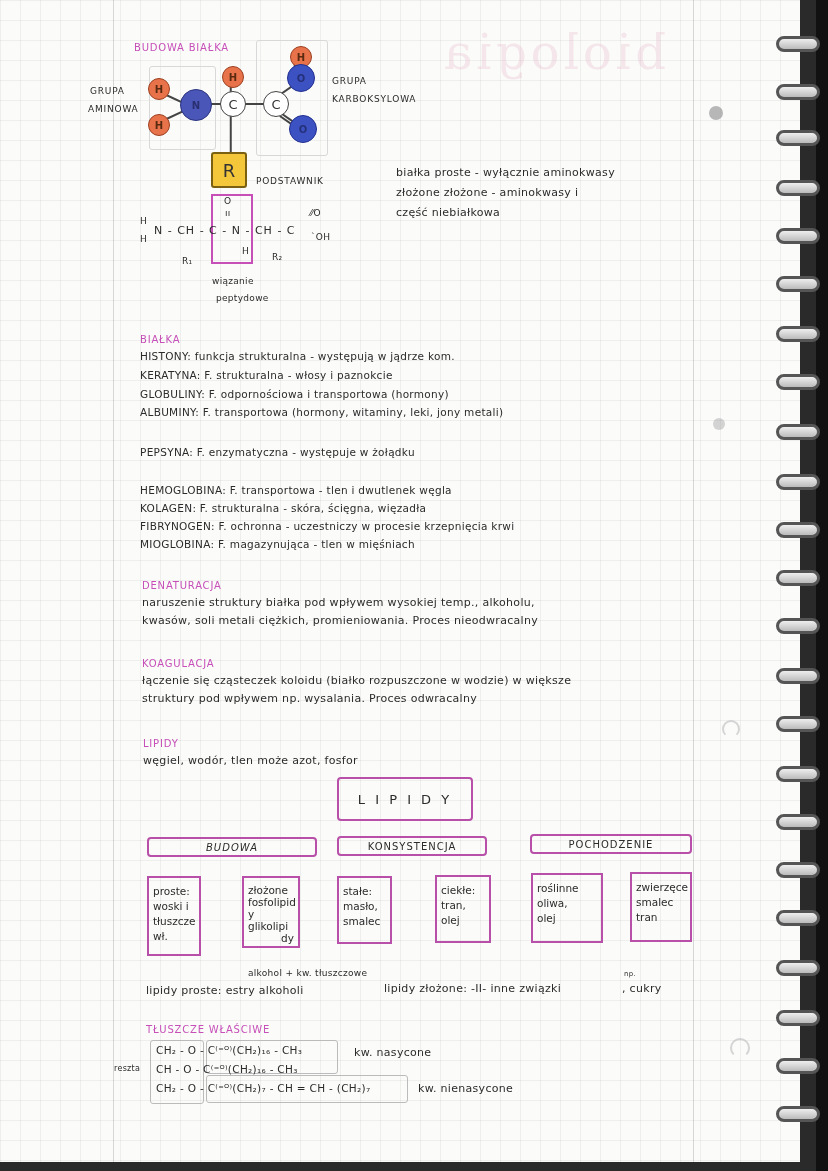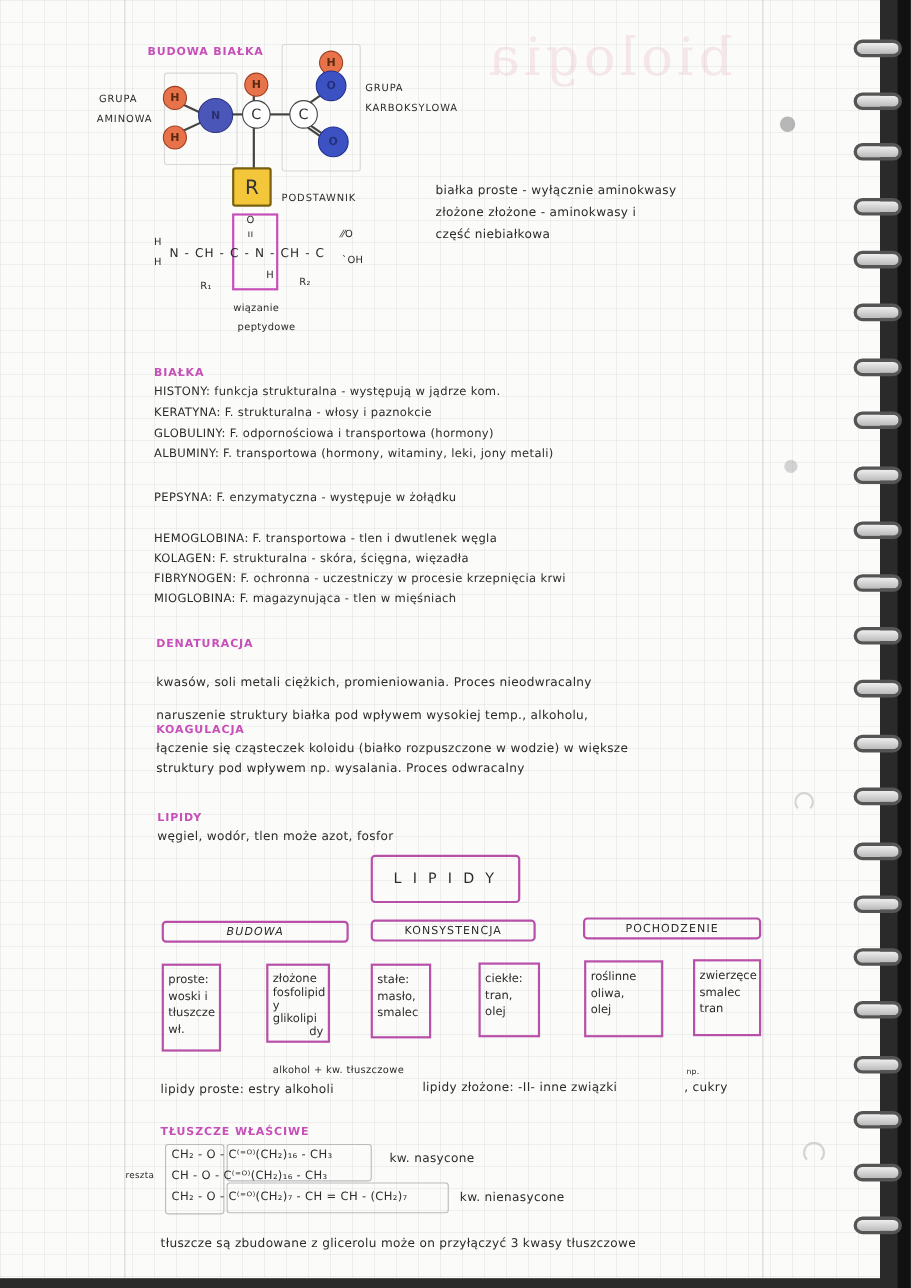--- a/index.html
+++ b/index.html
@@ -18,21 +18,21 @@
   }
   .margin-line { position:absolute; top:0; bottom:0; width:1px; background:rgba(150,150,150,0.35); }
   .ghost { position:absolute; left:440px; top:24px; font-size:48px; color:rgba(220,150,170,0.2); font-family:"DejaVu Serif", serif; letter-spacing:4px; transform:scaleX(-1); }
   .hole { position:absolute; border-radius:50%; background:#8a8a8a; opacity:.6; }
   .hole.ring { background:transparent; border:2px solid #bbb; border-bottom-color:transparent; }
   .spiral { position:absolute; right:0; top:0; width:60px; height:1171px; }
   .coil { position:absolute; left:8px; width:44px; height:16px; border:3px solid #555; border-radius:9px; background:linear-gradient(#eee,#bbb); box-sizing:border-box; }
   .spine { position:absolute; right:0; top:0; width:12px; height:1171px; background:#111; }
 
   .t { position:absolute; white-space:nowrap; color:#2b2b2b; font-size:11px; letter-spacing:0.3px; }
-  .pink { color:#c64fb8;font-weight:bold; }
+  .pink { color:#c64fb8; }
   .caps { text-transform:uppercase; font-size:10px; letter-spacing:0.8px; }
   .small { font-size:9px; }
 
   
   .atom { position:absolute; border-radius:50%; display:flex; align-items:center; justify-content:center; font-size:10px; font-weight:bold; }
   .atom.h { width:20px; height:20px; background:#e8734a; color:#5a2a10; border:1px solid #9b3f20; }
   .atom.n { width:30px; height:30px; background:#4a56b8; color:#2a2f70; border:1px solid #2d3580; }
   .atom.c { width:24px; height:24px; background:#fff; color:#333; border:1.5px solid #444; font-weight:normal; font-size:13px; }
   .atom.o { width:26px; height:26px; background:#3d52c2; color:#25307a; border:1px solid #223090; }
   .bond { position:absolute; background:#444; height:1.5px; transform-origin:left center; }
@@ -113,21 +113,21 @@
   <div class="t" style="left:140px;top:369px;font-size:10.5px;">KERATYNA: F. strukturalna - włosy i paznokcie</div>
   <div class="t" style="left:140px;top:388px;font-size:10.5px;">GLOBULINY: F. odpornościowa i transportowa (hormony)</div>
   <div class="t" style="left:140px;top:406px;font-size:10.5px;">ALBUMINY: F. transportowa (hormony, witaminy, leki, jony metali)</div>
   <div class="t" style="left:140px;top:446px;font-size:10.5px;">PEPSYNA: F. enzymatyczna - występuje w żołądku</div>
   <div class="t" style="left:140px;top:484px;font-size:10.5px;">HEMOGLOBINA: F. transportowa - tlen i dwutlenek węgla</div>
   <div class="t" style="left:140px;top:502px;font-size:10.5px;">KOLAGEN: F. strukturalna - skóra, ścięgna, więzadła</div>
   <div class="t" style="left:140px;top:520px;font-size:10.5px;">FIBRYNOGEN: F. ochronna - uczestniczy w procesie krzepnięcia krwi</div>
   <div class="t" style="left:140px;top:538px;font-size:10.5px;">MIOGLOBINA: F. magazynująca - tlen w mięśniach</div>
 
   <div class="t pink caps" style="left:142px;top:580px;">DENATURACJA</div>
-  <div class="t" style="left:142px;top:596px;margin-top:48px;">naruszenie struktury białka pod wpływem wysokiej temp., alkoholu,</div>
+  <div class="t" style="left:142px;top:596px;">naruszenie struktury białka pod wpływem wysokiej temp., alkoholu,</div>
   <div class="t" style="left:142px;top:614px;">kwasów, soli metali ciężkich, promieniowania. Proces nieodwracalny</div>
 
   <div class="t pink caps" style="left:142px;top:658px;">KOAGULACJA</div>
   <div class="t" style="left:142px;top:674px;">łączenie się cząsteczek koloidu (białko rozpuszczone w wodzie) w większe</div>
   <div class="t" style="left:142px;top:692px;">struktury pod wpływem np. wysalania. Proces odwracalny</div>
 
   <div class="t pink caps" style="left:143px;top:738px;">LIPIDY</div>
   <div class="t" style="left:143px;top:754px;">węgiel, wodór, tlen  może azot, fosfor</div>
 
   <div class="pbox" style="left:337px;top:777px;width:136px;height:44px;font-size:13px;letter-spacing:3px;">L I P I D Y</div>
@@ -179,21 +179,20 @@
   <div class="t pink caps" style="left:146px;top:1024px;">TŁUSZCZE WŁAŚCIWE</div>
   <div class="formula-box" style="left:150px;top:1040px;width:52px;height:62px;"></div>
   <div class="formula-box" style="left:206px;top:1040px;width:130px;height:32px;"></div>
   <div class="formula-box" style="left:206px;top:1075px;width:200px;height:26px;"></div>
   <div class="t small" style="left:114px;top:1064px;font-size:8px;">reszta</div>
   <div class="t" style="left:156px;top:1044px;font-size:10.5px;">CH₂ - O - C⁽⁼ᴼ⁾(CH₂)₁₆ - CH₃</div>
   <div class="t" style="left:354px;top:1046px;">kw. nasycone</div>
   <div class="t" style="left:156px;top:1063px;font-size:10.5px;">CH  - O - C⁽⁼ᴼ⁾(CH₂)₁₆ - CH₃</div>
   <div class="t" style="left:156px;top:1082px;font-size:10.5px;">CH₂ - O - C⁽⁼ᴼ⁾(CH₂)₇ - CH = CH - (CH₂)₇</div>
   <div class="t" style="left:418px;top:1082px;">kw. nienasycone</div>
-  <div class="t" style="left:146px;top:1124px;">tłuszcze są zbudowane z glicerolu może on przyłączyć 3 kwasy tłuszczowe</div>
 </div>
 
 <div class="spiral">
   <div class="spine"></div>
   <div class="coil" style="top:36px;"></div>
   <div class="coil" style="top:84px;"></div>
   <div class="coil" style="top:130px;"></div>
   <div class="coil" style="top:180px;"></div>
   <div class="coil" style="top:228px;"></div>
   <div class="coil" style="top:276px;"></div>

